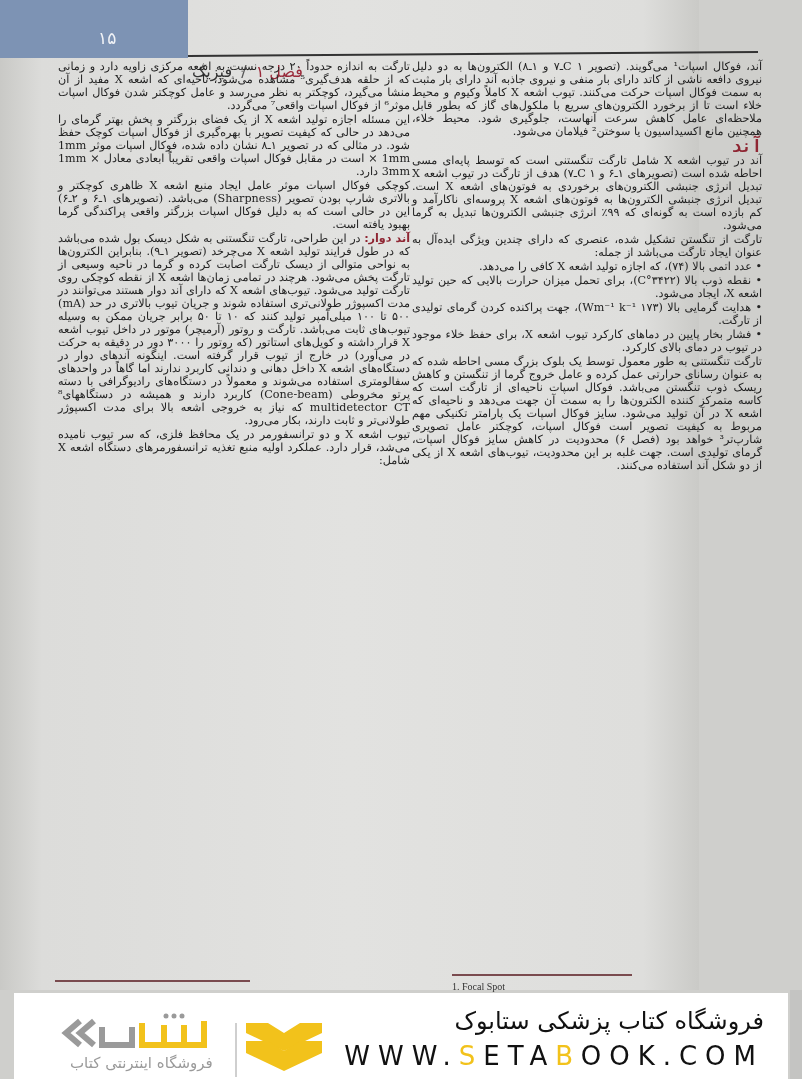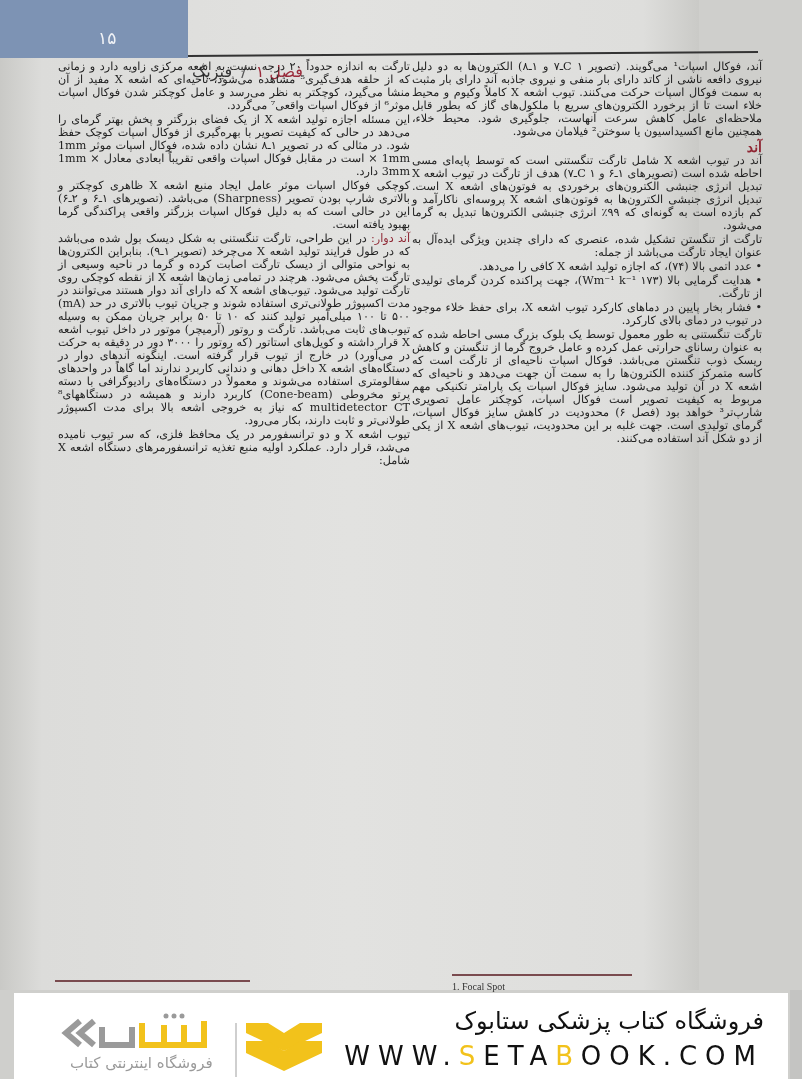--- a/index.html
+++ b/index.html
@@ -34,25 +34,25 @@
   }
   .col {
     position: absolute; direction: rtl; text-align: justify;
     font-family: "DejaVu Serif", serif; font-size: 11.2px; line-height: 13px;
     color: #222;
   }
   .col-right { left: 412px; top: 60px; width: 350px; }
   .col-left  { left: 58px;  top: 60px; width: 352px; }
   .col p { margin-bottom: 1px; }
   .heading {
-    font-family: Liberation Sans, sans-serif; font-weight: bold; font-size: 14px;
+    font-family: Liberation Mono, monospace; font-weight: bold; font-size: 17px;
     color: #8f2633; margin: 3px 0 0;
   }
   .heading.dark { color: #2a2a2a; }
-  .inline-head { font-family: "DejaVu Sans", sans-serif; font-weight: normal; color: #8f2633; }
+  .inline-head { font-family: "DejaVu Sans", sans-serif; font-weight: bold; color: #8f2633; }
   .bullet::before { content: "• "; }
   .bullet { padding-right: 0; }
   .fn-rule { position: absolute; height: 1.5px; background: #7a4b4f; }
   .fn-rule.r { left: 452px; top: 974px; width: 180px; }
   .fn-rule.l { left: 55px; top: 980px; width: 195px; }
   .footnote {
     position: absolute; left: 452px; top: 981px; font-size: 10px;
     font-family: "Liberation Serif", serif; color: #333;
   }
   .banner {
@@ -89,20 +89,21 @@
     <span class="topic">فیزیک</span>
   </div>
   <div class="header-rule"></div>
 
   <div class="col col-right">
     <p>آند، فوکال اسپات¹ می‌گویند. (تصویر C ۱ـ۷ و ۱ـ۸) الکترون‌ها به دو دلیل نیروی دافعه ناشی از کاتد دارای بار منفی و نیروی جاذبه آند دارای بار مثبت به سمت فوکال اسپات حرکت می‌کنند. تیوب اشعه X کاملاً وکیوم و محیط خلاء است تا از برخورد الکترون‌های سریع با ملکول‌های گاز که بطور قابل ملاحظه‌ای عامل کاهش سرعت آنهاست، جلوگیری شود. محیط خلاء، همچنین مانع اکسیداسیون یا سوختن² فیلامان می‌شود.</p>
     <div class="heading">آند</div>
     <p>آند در تیوب اشعه X شامل تارگت تنگستنی است که توسط پایه‌ای مسی احاطه شده است (تصویرهای ۱ـ۶ و C ۱ـ۷) هدف از تارگت در تیوب اشعه X تبدیل انرژی جنبشی الکترون‌های برخوردی به فوتون‌های اشعه X است. تبدیل انرژی جنبشی الکترون‌ها به فوتون‌های اشعه X پروسه‌ای ناکارآمد و کم بازده است به گونه‌ای که ۹۹٪ انرژی جنبشی الکترون‌ها تبدیل به گرما می‌شود.</p>
     <p>تارگت از تنگستن تشکیل شده، عنصری که دارای چندین ویژگی ایده‌آل به عنوان ایجاد تارگت می‌باشد از جمله:</p>
     <p class="bullet">عدد اتمی بالا (۷۴)، که اجازه تولید اشعه X کافی را می‌دهد.</p>
+    <p class="bullet">نقطه ذوب بالا (۳۴۲۲°C)، برای تحمل میزان حرارت بالایی که حین تولید اشعه X، ایجاد می‌شود.</p>
     <p class="bullet">هدایت گرمایی بالا (۱۷۳ Wm⁻¹ k⁻¹)، جهت پراکنده کردن گرمای تولیدی از تارگت.</p>
     <p class="bullet">فشار بخار پایین در دماهای کارکرد تیوب اشعه X، برای حفظ خلاء موجود در تیوب در دمای بالای کارکرد.</p>
     <p>تارگت تنگستنی به طور معمول توسط یک بلوک بزرگ مسی احاطه شده که به عنوان رسانای حرارتی عمل کرده و عامل خروج گرما از تنگستن و کاهش ریسک ذوب تنگستن می‌باشد. فوکال اسپات ناحیه‌ای از تارگت است که کاسه متمرکز کننده الکترون‌ها را به سمت آن جهت می‌دهد و ناحیه‌ای که اشعه X در آن تولید می‌شود. سایز فوکال اسپات یک پارامتر تکنیکی مهم مربوط به کیفیت تصویر است فوکال اسپات، کوچکتر عامل تصویری شارپ‌تر³ خواهد بود (فصل ۶) محدودیت در کاهش سایز فوکال اسپات، گرمای تولیدی است. جهت غلبه بر این محدودیت، تیوب‌های اشعه X از یکی از دو شکل آند استفاده می‌کنند.</p>
   </div>
 
   <div class="col col-left">
     <p>تارگت به اندازه حدوداً ۲۰ درجه نسبت به اشعه مرکزی زاویه دارد و زمانی که از حلقه هدف‌گیری⁵ مشاهده می‌شود، ناحیه‌ای که اشعه X مفید از آن منشا می‌گیرد، کوچکتر به نظر می‌رسد و عامل کوچکتر شدن فوکال اسپات موثر⁶ از فوکال اسپات واقعی⁷ می‌گردد.</p>
     <p>این مسئله اجازه تولید اشعه X از یک فضای بزرگتر و پخش بهتر گرمای را می‌دهد در حالی که کیفیت تصویر با بهره‌گیری از فوکال اسپات کوچک حفظ شود. در مثالی که در تصویر ۱ـ۸ نشان داده شده، فوکال اسپات موثر 1mm × 1mm است در مقابل فوکال اسپات واقعی تقریباً ابعادی معادل 1mm × 3mm دارد.</p>
     <p>کوچکی فوکال اسپات موثر عامل ایجاد منبع اشعه X ظاهری کوچکتر و بالاتری شارپ بودن تصویر (Sharpness) می‌باشد. (تصویرهای ۱ـ۶ و ۲ـ۶) این در حالی است که به دلیل فوکال اسپات بزرگتر واقعی پراکندگی گرما بهبود یافته است.</p>
     <p>

